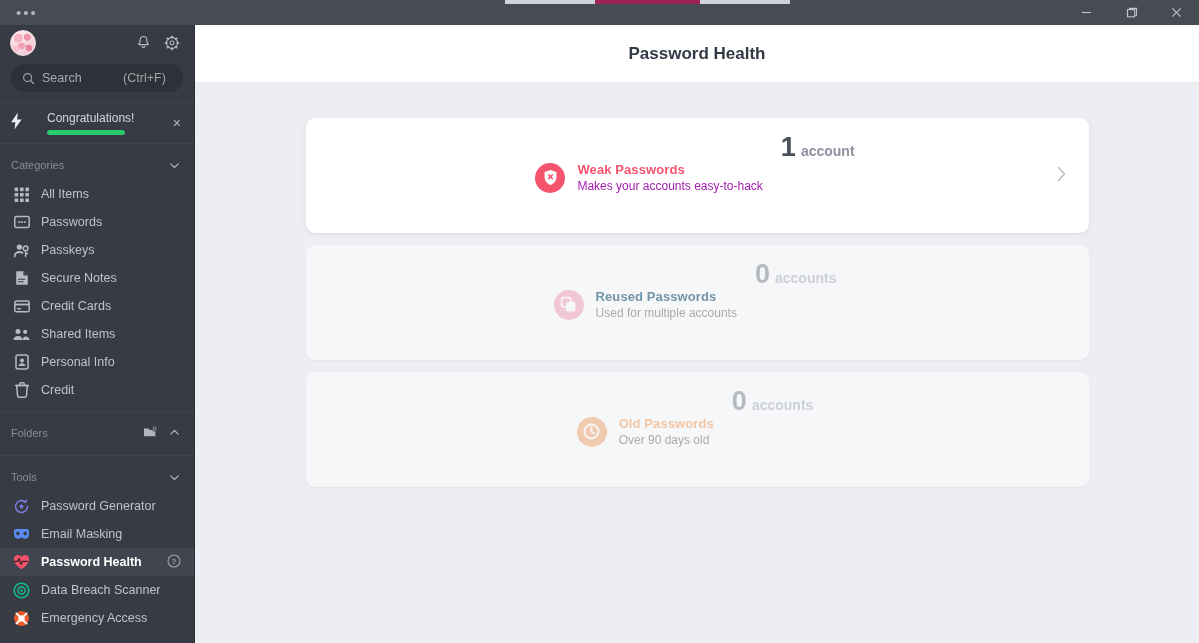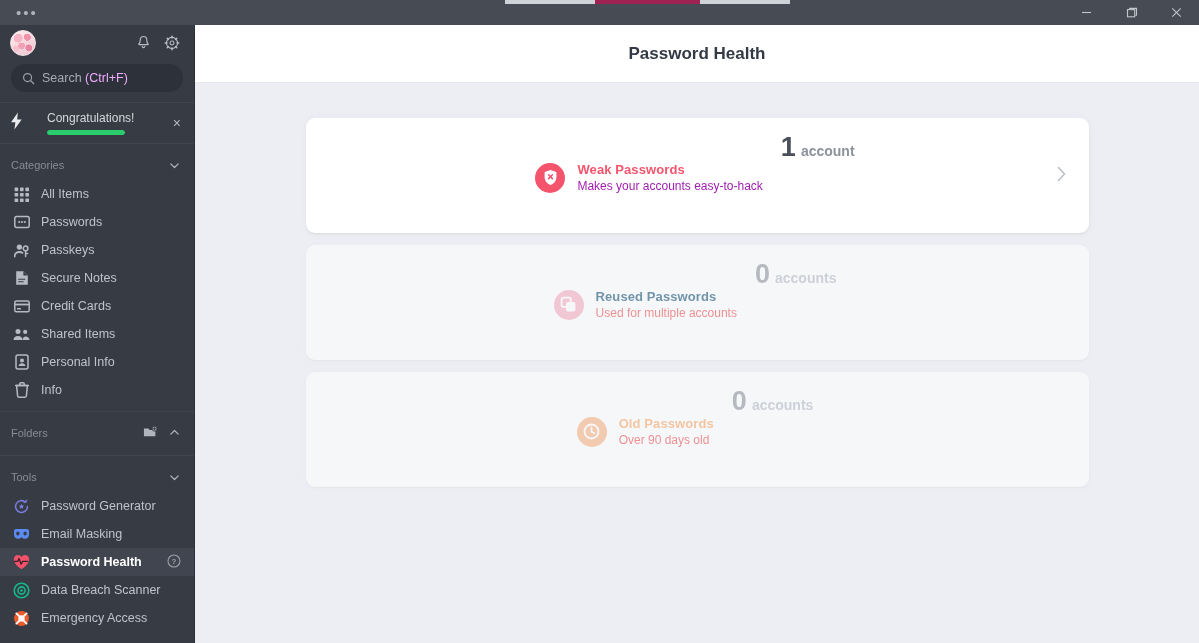--- a/index.html
+++ b/index.html
@@ -60,21 +60,21 @@
   .sb-top-icons { margin-left: auto; display: flex; gap: 13px; align-items: center; color: #b9bdc5; }
   .sb-top-icons svg { display: block; }
 
   .search-wrap { padding: 4px 11px 10px 11px; }
   .search {
     height: 28px; background: #2c313a; border-radius: 14px;
     display: flex; align-items: center; gap: 7px; padding: 0 11px;
   }
   .search svg { flex: 0 0 auto; color: #9ba0a9; }
   .search-text { font-size: 12.5px; color: #a7acb5; white-space: nowrap; }
-  .search-text .ph { color: #f0abfc; }
+  .search-text .ph { color: #a3a3a3; margin-left: 38px; }
 
   .banner {
     border-top: 1px solid #40444d; border-bottom: 1px solid #40444d;
     height: 42px; display: flex; align-items: center; padding: 0 10px 0 9px; gap: 23px;
   }
   .bolt { color: #e9ebee; flex: 0 0 auto; }
   .banner-mid { flex: 1; display: flex; flex-direction: column; gap: 5px; }
   .banner-title { font-size: 12px; color: #d5d8dd; }
   .progress { height: 5px; border-radius: 3px; background: #4a4e57; width: 78px; overflow: hidden; }
   .progress > i { display: block; height: 100%; background: #29cc6a; border-radius: 3px; }
@@ -123,21 +123,21 @@
   }
   .badge svg { display: block; }
   .card-texts { display: flex; flex-direction: column; gap: 2px; }
   .card-title { font-size: 13px; font-weight: bold; letter-spacing: .1px; }
   .card-sub { font-size: 12px; color: #a21caf; }
   .card-count { display: flex; align-items: baseline; gap: 5px; margin: 12px 0 0 18px; }
   .count-num { font-size: 27px; font-weight: bold; color: #4a4f59; line-height: 1; }
   .count-unit { font-size: 14px; font-weight: bold; color: #8d929c; }
   .chevron { position: absolute; right: 22px; top: 50%; transform: translateY(-50%); color: #b9bec7; }
   .card.dim { opacity: .55; }
-  .card.dim .card-sub { color: #ef4444; }
+  .card.dim .card-sub { color: #737373; }
   .card.dim .count-num { color: #8a8f98; }
   .card.dim .count-unit { color: #b4b9c2; }
 </style>
 </head>
 <body>
 
 <div class="app">
 
   <div class="titlebar">
     <div class="tb-dots">•••</div>
@@ -316,21 +316,21 @@
             <span class="lbl">Personal Info</span>
           </div>
           <div class="nav-item">
             <span class="ico">
               <svg width="14" height="16" viewBox="0 0 14 16">
                 <path d="M1.6 3.6h10.8l-1 10.2c-.1.9-.5 1.4-1.4 1.4H4c-.9 0-1.3-.5-1.4-1.4z" fill="none" stroke="#b6bac2" stroke-width="1.5" stroke-linejoin="round"></path>
                 <line x1="0.6" y1="3.6" x2="13.4" y2="3.6" stroke="#b6bac2" stroke-width="1.5" stroke-linecap="round"></line>
                 <path d="M4.8 3.4V1.8c0-.6.4-1 1-1h2.4c.6 0 1 .4 1 1v1.6" fill="none" stroke="#b6bac2" stroke-width="1.5"></path>
               </svg>
             </span>
-            <span class="lbl">Info</span>
+            <span class="lbl">Credit</span>
           </div>
         </div>
 
       <div class="divider"></div>
 
       <div class="section-head">
         <span class="sh-label">Folders</span>
         <span class="sh-icons">
           <span>
             <svg width="15" height="14" viewBox="0 0 16 14">

